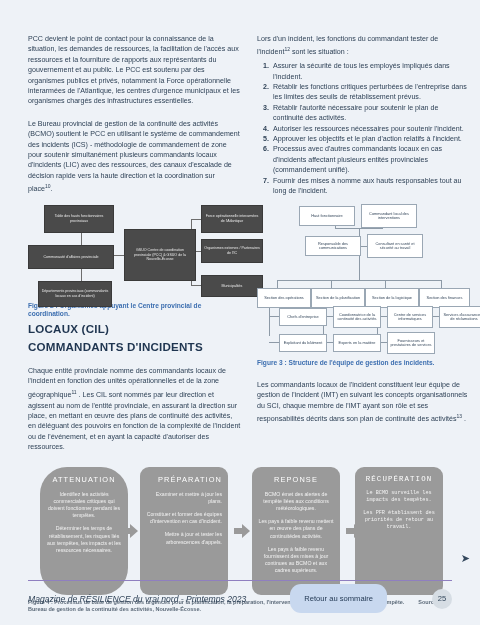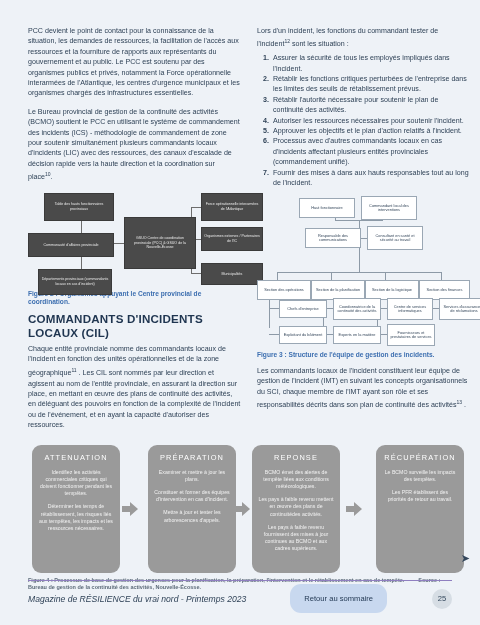--- a/index.html
+++ b/index.html
@@ -14,21 +14,21 @@
   .page{
     position:absolute;inset:0;
     padding:22px 28px 0 28px;
     box-sizing:border-box;
   }
   .cols{display:flex;gap:16px;align-items:flex-start;}
   .col{width:213px;}
 
   p.body{
     font-size:7.1px;line-height:10.4px;
-    margin:4px 0 8px 0;text-align:left;color:#2f4257;
+    margin:12px 0 8px 0;text-align:left;color:#2f4257;
   }
   sup{font-size:5px;vertical-align:super;}
 
   h2.section{
     font-size:11.6px;line-height:12.6px;font-weight:bold;
     color:#1f3550;margin:6px 0 4px 0;letter-spacing:.2px;
   }
   .figcap{
     font-size:6.6px;line-height:8.4px;font-weight:bold;
     color:#3d6fb0;margin:3px 0 6px 0;
@@ -136,38 +136,38 @@
         <div class="nbox" style="left:0px;top:42px;width:86px;height:24px;">Communauté d'affaires provinciale</div>
         <div class="nbox" style="left:10px;top:78px;width:74px;height:26px;">Départements provinciaux (commandants locaux en cas d'incident)</div>
         <div class="nbox" style="left:96px;top:26px;width:72px;height:52px;">GSUO Centre de coordination provinciale (PCC) &amp; GSUO de la Nouvelle-Écosse</div>
         <div class="nbox" style="left:173px;top:2px;width:62px;height:28px;">Force opérationnelle interarmées de l'Atlantique</div>
         <div class="nbox" style="left:173px;top:36px;width:62px;height:24px;">Organismes externes / Partenaires de l'IC</div>
         <div class="nbox" style="left:173px;top:72px;width:62px;height:22px;">Municipalités</div>
       </div>
 
       <div class="figcap">Figure 2 : Organismes appuyant le Centre provincial de coordination.</div>
 
+      <h2 class="section" style="margin-top:-2px;">LOCAUX (CIL)</h2>
       <h2 class="section">COMMANDANTS D'INCIDENTS</h2>
-      <h2 class="section" style="margin-top:-2px;">LOCAUX (CIL)</h2>
 
       <p class="body"><span>Chaque entité provinciale nomme des commandants locaux de l'incident en fonction des unités opérationnelles et de la zone géographique</span><sup>11</sup><span> . Les CIL sont nommés par leur direction et agissent au nom de l'entité provinciale, en assurant la direction sur place, en mettant en œuvre des plans de continuité des activités, en déléguant des pouvoirs en fonction de la complexité de l'incident ou de l'événement, et en ayant la capacité d'autoriser des ressources.</span></p>
     </div>
 
     <div class="col">
 
       <p class="body" style="margin-bottom:3px;"><span>Lors d'un incident, les fonctions du commandant tester de l'incident</span><sup>12</sup><span> sont les situation :</span></p>
 
       <ol class="fnlist">
         <li>Assurer la sécurité de tous les employés impliqués dans l'incident.</li>
         <li>Rétablir les fonctions critiques perturbées de l'entreprise dans les limites des seuils de rétablissement prévus.</li>
         <li>Rétablir l'autorité nécessaire pour soutenir le plan de continuité des activités.</li>
         <li>Autoriser les ressources nécessaires pour soutenir l'incident.</li>
         <li>Approuver les objectifs et le plan d'action relatifs à l'incident.</li>
         <li>Processus avec d'autres commandants locaux en cas d'incidents affectant plusieurs entités provinciales (commandement unifié).</li>
-        <li>Fournir des mises à dans aux hauts responsables tout au long de l'incident.</li>
+        <li>Fournir des mises à nomme aux hauts responsables tout au long de l'incident.</li>
       </ol>
 
       <div class="fig3">
 
         <div class="ln3" style="left:78px;top:18px;width:.7px;height:6px;"></div>
         <div class="ln3" style="left:78px;top:24px;width:48px;height:.7px;"></div>
         <div class="ln3" style="left:126px;top:18px;width:.7px;height:6px;"></div>
         <div class="ln3" style="left:102px;top:24px;width:.7px;height:52px;"></div>
         <div class="ln3" style="left:78px;top:42px;width:24px;height:.7px;"></div>
         <div class="ln3" style="left:102px;top:42px;width:24px;height:.7px;"></div>
@@ -210,31 +210,31 @@
       </div>
 
       <div class="figcap" style="margin-top:5px;">Figure 3 : Structure de l'équipe de gestion des incidents.</div>
 
       <p class="body"><span>Les commandants locaux de l'incident constituent leur équipe de gestion de l'incident (IMT) en suivant les concepts organisationnels du SCI, chaque membre de l'IMT ayant son rôle et ses responsabilités décrits dans son plan de continuité des activités</span><sup>13</sup><span> .</span></p>
     </div>
   </div>
 
   <div class="fig4">
 
-    <div class="phase" style="left:4px;">
+    <div class="phase" style="left:12px;border-radius:27px;">
       <div class="ttl">ATTENUATION</div>
       <div class="itm">Identifiez les activités commerciales  critiques qui doivent fonctionner pendant les tempêtes.</div>
       <div class="itm">Déterminer les temps de rétablissement, les risques liés aux tempêtes, les impacts et les ressources nécessaires.</div>
     </div>
 
     <svg class="fa" style="left:94px;" viewBox="0 0 16 16">
       <polygon points="0,5 8,5 8,1 16,8 8,15 8,11 0,11" fill="#9a9a9a"></polygon>
     </svg>
 
-    <div class="phase" style="left:120px;">
+    <div class="phase" style="left:112px;text-align:right;">
       <div class="ttl">PRÉPARATION</div>
       <div class="itm">Examiner et mettre à jour les plans.</div>
       <div class="itm">Constituer et former des équipes d'intervention en cas d'incident.</div>
       <div class="itm">Mettre à jour et tester les arborescences d'appels.</div>
     </div>
 
     <svg class="fa" style="left:206px;" viewBox="0 0 16 16">
       <polygon points="0,5 8,5 8,1 16,8 8,15 8,11 0,11" fill="#9a9a9a"></polygon>
     </svg>
 
@@ -242,21 +242,21 @@
       <div class="ttl">REPONSE</div>
       <div class="itm">BCMO émet des alertes de tempête liées aux conditions météorologiques.</div>
       <div class="itm">Les pays à faible revenu mettent en œuvre des plans de continuitédes activités.</div>
       <div class="itm">Les pays à faible revenu fournissent des mises à jour continues au BCMO et aux cadres supérieurs.</div>
     </div>
 
     <svg class="fa" style="left:318px;" viewBox="0 0 16 16">
       <polygon points="0,5 8,5 8,1 16,8 8,15 8,11 0,11" fill="#9a9a9a"></polygon>
     </svg>
 
-    <div class="phase" style="left:348px;">
+    <div class="phase" style="left:327px;font-family:Liberation Mono, monospace;">
       <div class="ttl">RÉCUPÉRATION</div>
       <div class="itm">Le BCMO surveille les impacts des tempêtes.</div>
       <div class="itm">Les PFR établissent des priorités de retour au travail.</div>
     </div>
   </div>
 
   <div class="cap4"><span>Figure 4 : Processus de base de gestion des urgences pour la planification, la préparation, l'intervention et le rétablissement en cas de tempête.</span><span class="src">Source : Bureau de gestion de la continuité des activités, Nouvelle-Écosse.</span></div>
 
   <div class="nextarrow">➤</div>
 </div>

